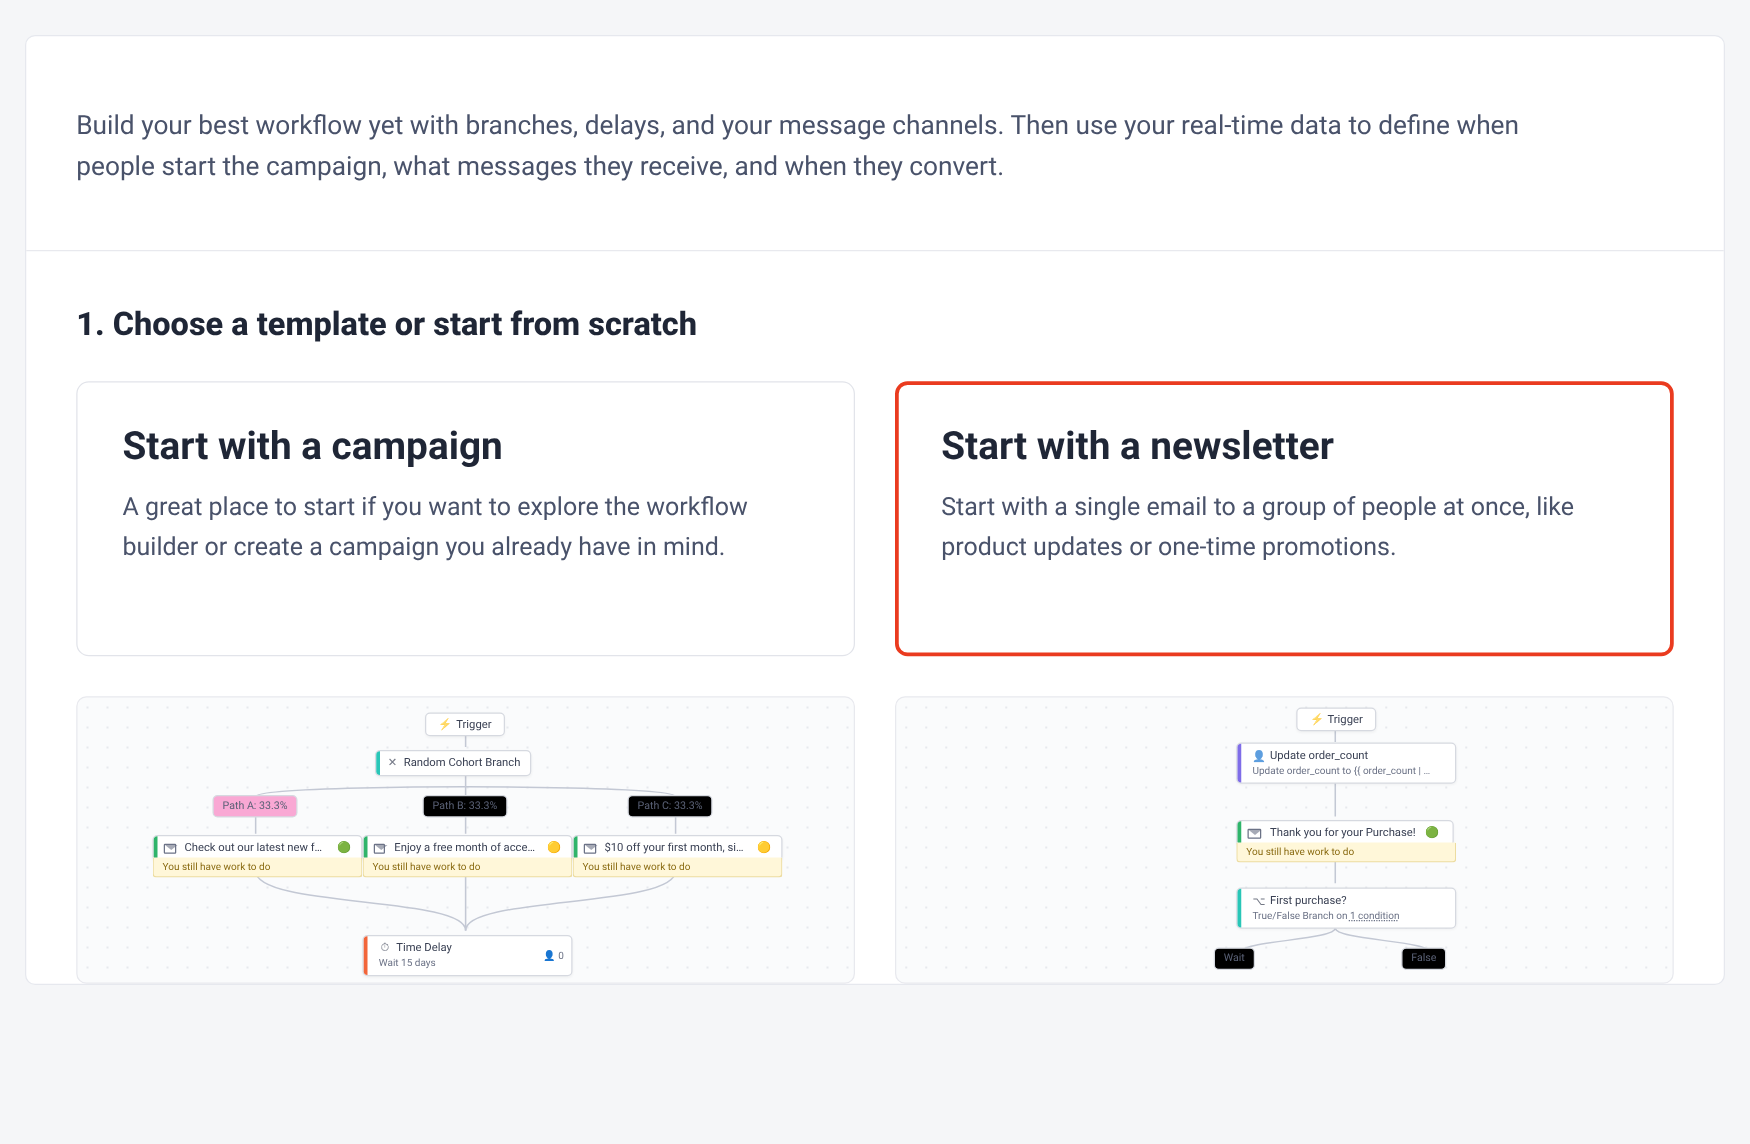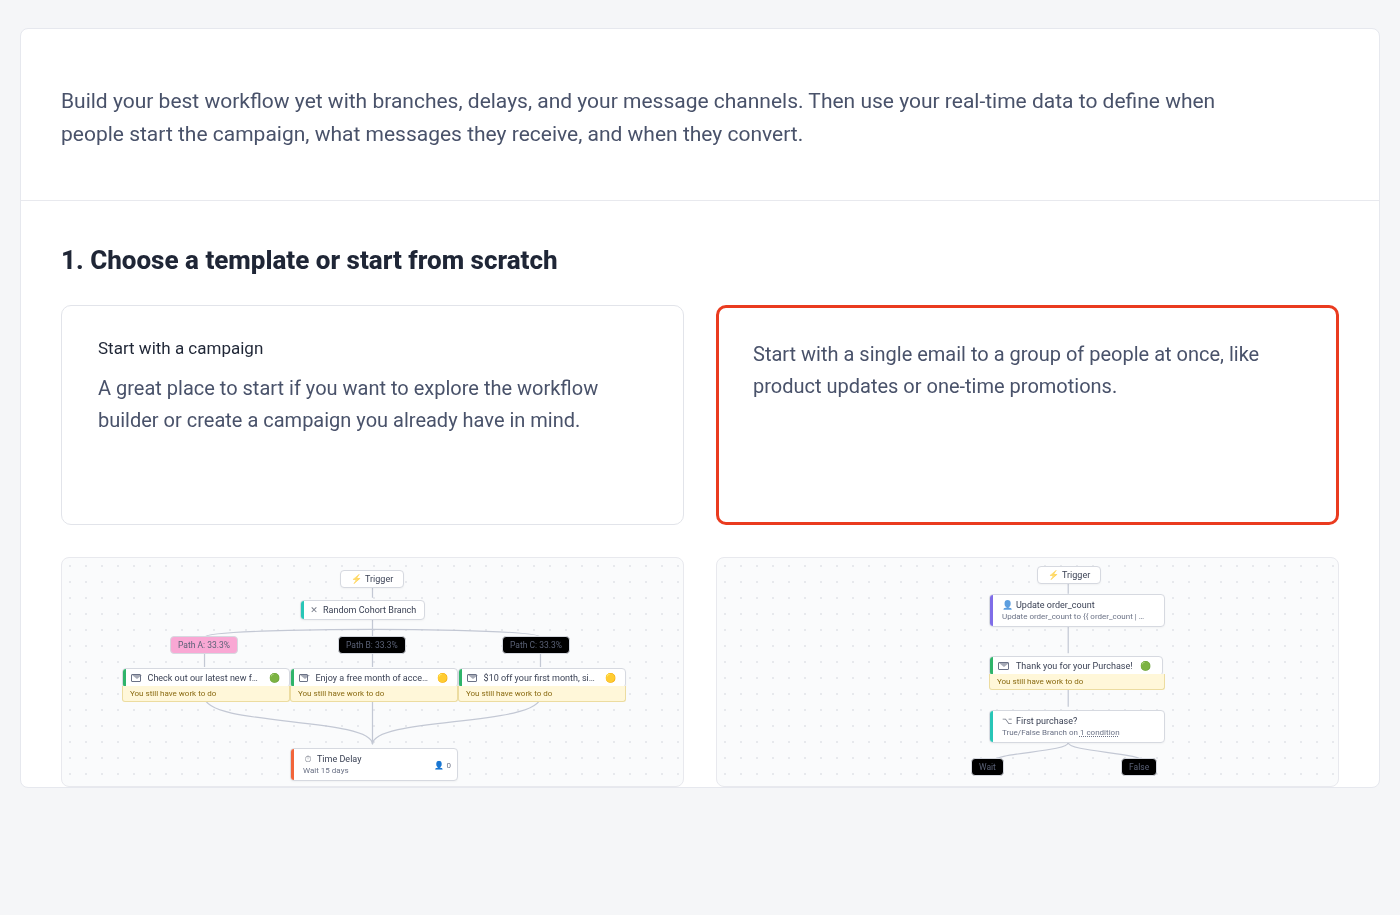--- a/index.html
+++ b/index.html
@@ -60,22 +60,22 @@
     border: 1px solid #e2e4ea;
     border-radius: 10px;
     padding: 32px 36px 36px 36px;
     min-height: 220px;
   }
   .option-card.selected {
     border: 3px solid #ea3b1f;
     padding: 30px 34px 34px 34px;
   }
   .option-title {
-    font-size: 17px;
-    font-weight: 400;
+    font-size: 31px;
+    font-weight: 700;
     color: #1f2636;
     margin-bottom: 14px;
   }
   .option-desc {
     font-size: 20px;
     line-height: 1.6;
     color: #49526a;
   }
 
   
@@ -190,20 +190,21 @@
 
     <div class="card-body">
       <h2 class="section-title">1. Choose a template or start from scratch</h2>
 
       <div class="option-grid">
         <div class="option-card">
           <div class="option-title">Start with a campaign</div>
           <div class="option-desc">A great place to start if you want to explore the workflow builder or create a campaign you already have in mind.</div>
         </div>
         <div class="option-card selected">
+          <div class="option-title">Start with a newsletter</div>
           <div class="option-desc">Start with a single email to a group of people at once, like product updates or one-time promotions.</div>
         </div>
       </div>
 
       <div class="previews">
 
         <div class="preview">
           <div class="dot-grid"></div>
           <svg class="wires" viewBox="0 0 610 230" preserveAspectRatio="none">
             <path d="M305 28 L305 40"></path>

